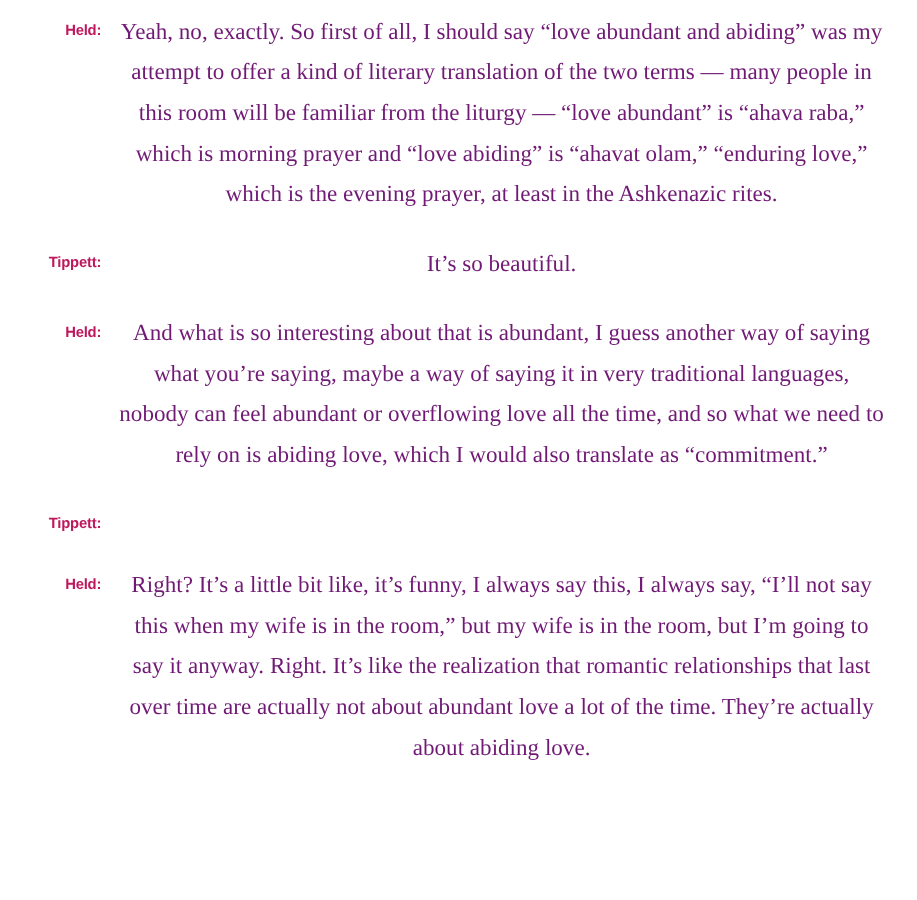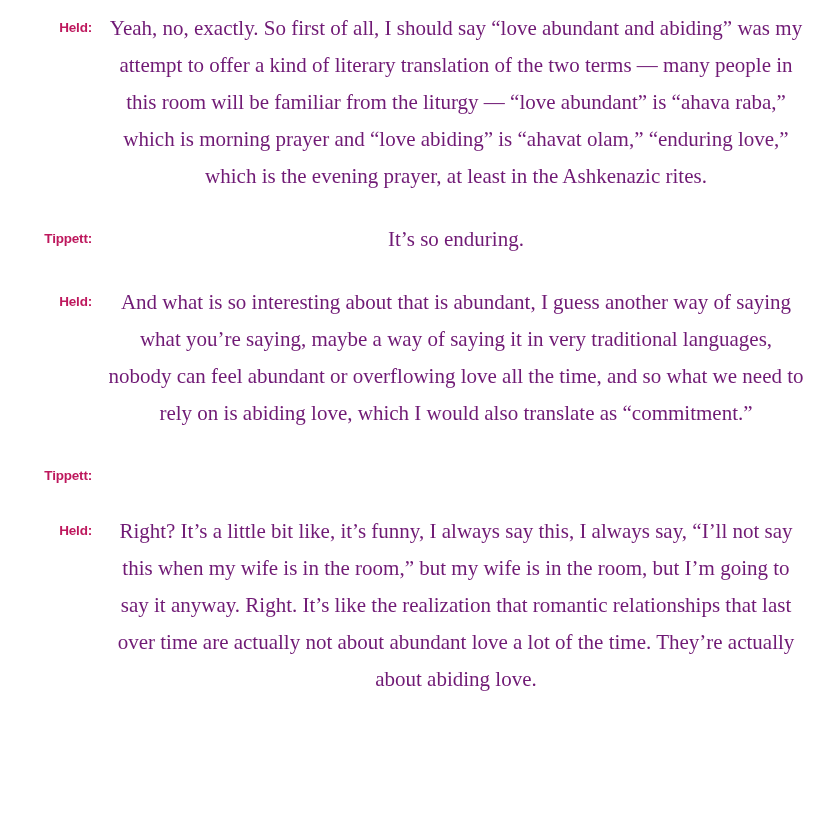--- a/index.html
+++ b/index.html
@@ -49,21 +49,21 @@
 
 <div class="transcript">
 
   <div class="turn">
     <div class="speaker">Held:</div>
     <div class="utterance">Yeah, no, exactly. So first of all, I should say “love abundant and abiding” was my attempt to offer a kind of literary translation of the two terms — many people in this room will be familiar from the liturgy — “love abundant” is “ahava raba,” which is morning prayer and “love abiding” is “ahavat olam,” “enduring love,” which is the evening prayer, at least in the Ashkenazic rites.</div>
   </div>
 
   <div class="turn">
     <div class="speaker">Tippett:</div>
-    <div class="utterance">It’s so enduring.</div>
+    <div class="utterance">It’s so beautiful.</div>
   </div>
 
   <div class="turn">
     <div class="speaker">Held:</div>
     <div class="utterance">And what is so interesting about that is abundant, I guess another way of saying what you’re saying, maybe a way of saying it in very traditional languages, nobody can feel abundant or overflowing love all the time, and so what we need to rely on is abiding love, which I would also translate as “commitment.”</div>
   </div>
 
   <div class="turn">
     <div class="speaker">Tippett:</div>
   </div>

